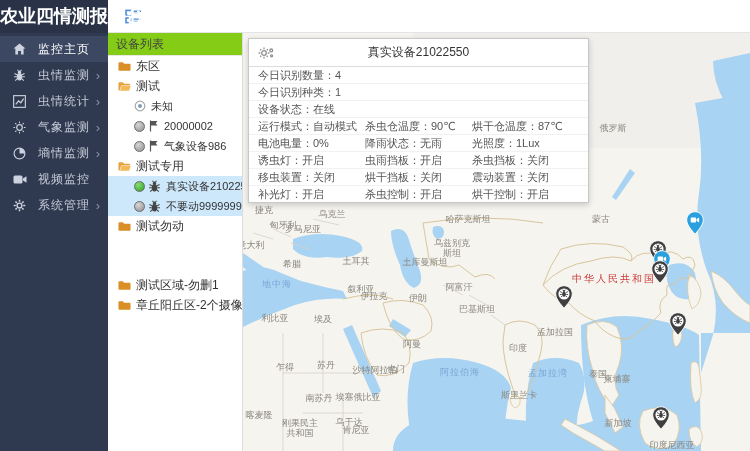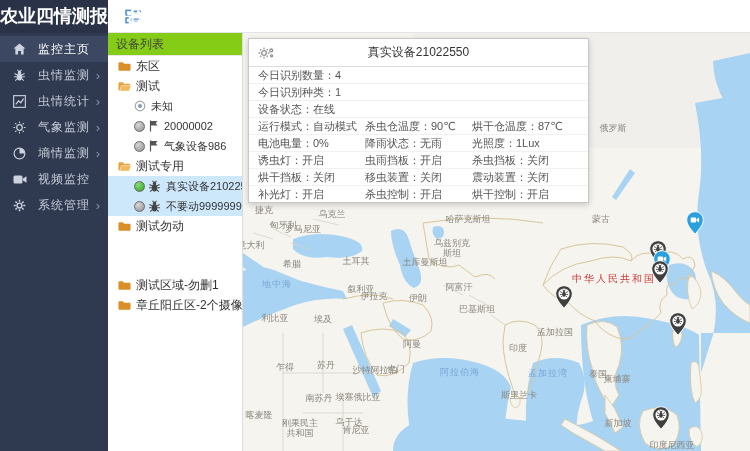--- a/index.html
+++ b/index.html
@@ -449,22 +449,22 @@
           <span class="p-cell">电池电量：0%</span>
           <span class="p-cell">降雨状态：无雨</span>
           <span class="p-cell">光照度：1Lux</span>
         </div>
         <div class="p-row">
           <span class="p-cell">诱虫灯：开启</span>
           <span class="p-cell">虫雨挡板：开启</span>
           <span class="p-cell">杀虫挡板：关闭</span>
         </div>
         <div class="p-row">
+          <span class="p-cell">移虫装置：关闭</span>
           <span class="p-cell">烘干挡板：关闭</span>
-          <span class="p-cell">移虫装置：关闭</span>
           <span class="p-cell">震动装置：关闭</span>
         </div>
         <div class="p-row">
           <span class="p-cell">补光灯：开启</span>
           <span class="p-cell">杀虫控制：开启</span>
           <span class="p-cell">烘干控制：开启</span>
         </div>
       </div>
   </div>
 </div>

